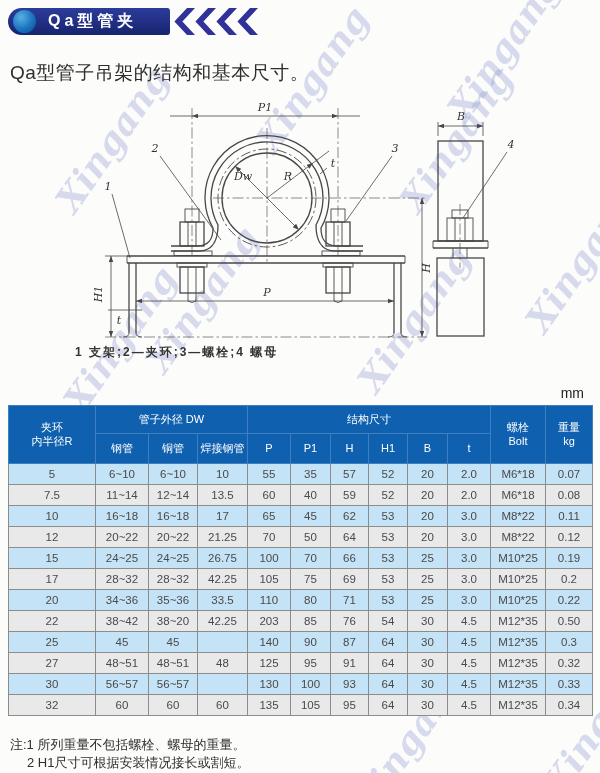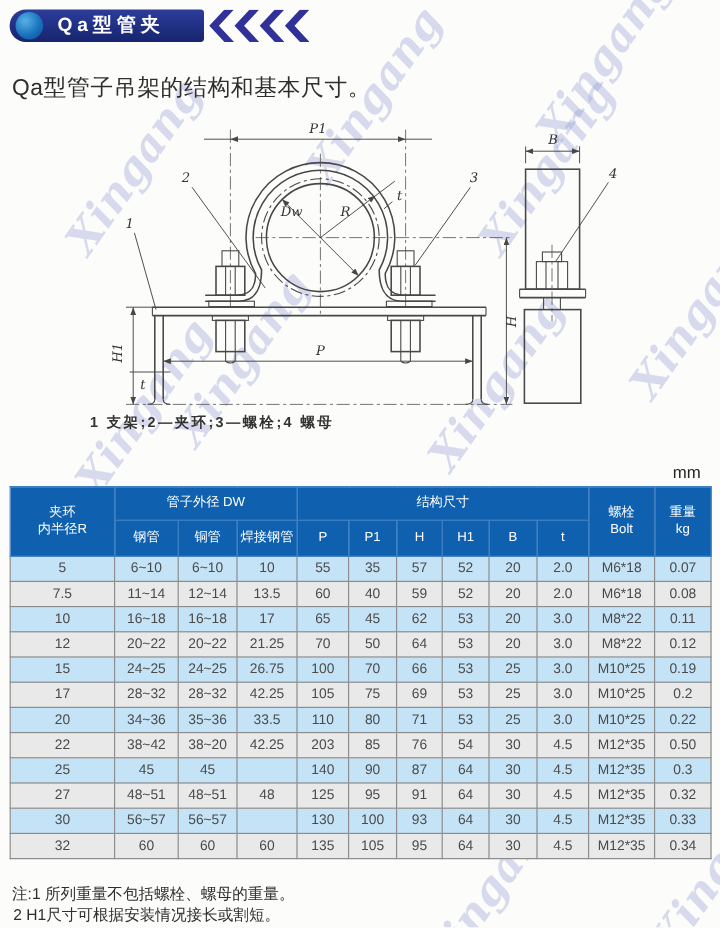--- a/index.html
+++ b/index.html
@@ -51,21 +51,21 @@
   .spec-table th { background:#0f60ae; color:#ffffff; font-weight:normal; font-size:11px;
                    border:1px solid #3d7fc1; text-align:center; line-height:1.25; padding:1px 0; }
   .spec-table thead tr:nth-child(1) th { height:28px; }
   .spec-table thead tr:nth-child(2) th { height:30px; }
   .spec-table td { border:1px solid #8c8c8c; font-size:11.5px; color:#4a4a4a; text-align:center;
                    height:21px; padding:0; white-space:nowrap; }
   .row-blue td { background:#c5e3f6; }
   .row-gray td { background:#e9e9e9; }
 
   .notes { position:absolute; left:10px; top:736px; font-size:13px; color:#2e2e2e; line-height:1.35; }
-  .notes .note-line2 { margin-left:1px; }
+  .notes .note-line2 { margin-left:17px; }
 
   
   .ln   { stroke:#474747; fill:none; stroke-width:1.3; }
   .thin { stroke:#474747; fill:none; stroke-width:0.9; }
   .dim  { stroke:#474747; fill:none; stroke-width:0.8; }
   .cl   { stroke:#5a5a5a; fill:none; stroke-width:0.7; stroke-dasharray:11 3 2.5 3; }
   .dimtext { font-family:"DejaVu Serif",serif; font-style:italic; font-size:11px; fill:#333; }
 </style>
 </head>
 <body>

